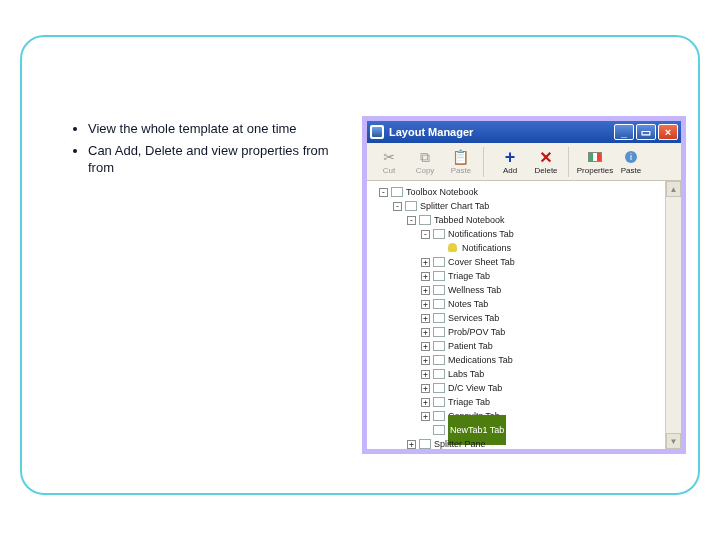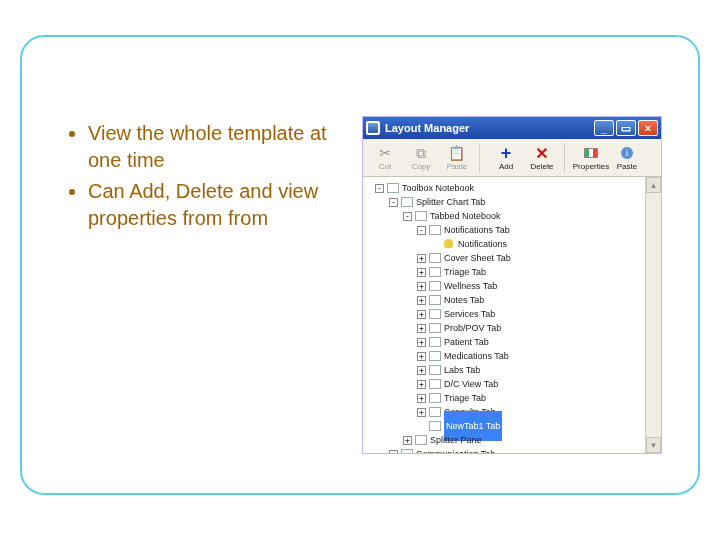--- a/index.html
+++ b/index.html
@@ -17,32 +17,32 @@
     width: 680px;
     height: 460px;
     border: 2px solid #5dd0e0;
     border-radius: 24px;
   }
   .bullets {
     position: absolute;
     left: 70px;
     top: 120px;
     width: 260px;
-    font-size: 20px;
-    color: #a16207;
+    font-size: 13px;
+    color: #0f172a;
     line-height: 1.35;
   }
   .bullets li { list-style: disc; margin-left: 18px; margin-bottom: 4px; }
   .app-window {
     position: absolute;
     left: 362px;
     top: 116px;
-    width: 300px;
+    width: 324px;
     height: 338px;
-    border: 1px solid #c4b5fd;
+    border: 5px solid #c4b5fd;
     background: #fff;
     font-size: 10px;
   }
   .titlebar {
     height: 22px;
     background: linear-gradient(#3a6ccc, #1a4aa8);
     color: #fff;
     display: flex;
     align-items: center;
     padding: 0 3px;
@@ -124,21 +124,21 @@
   .row .nico { width: 12px; height: 10px; margin-right: 3px; display:inline-block; position:relative; }
   .row .nico.sheet {
     background: #fff; border: 1px solid #9aa;
   }
   .row .nico.bell { }
   .row .nico.bell::after {
     content:''; position:absolute; left:1px; top:0; width:9px; height:9px;
     background: #e6d040; border-radius: 50% 50% 2px 2px;
   }
   .row .lbl { }
-  .row.selected .lbl { background: #3b82f6; color: #fff; padding: 8px 2px; }
+  .row.selected .lbl { background: #4d7c0f; color: #fff; padding: 8px 2px; }
   .scrollbar {
     width: 16px;
     background: #f0ede4;
     border-left: 1px solid #d0ccc0;
     position: relative;
   }
   .scrollbar .arrow {
     height: 16px; width: 100%;
     background: #e8e4d8;
     border: 1px solid #c8c4b8;

